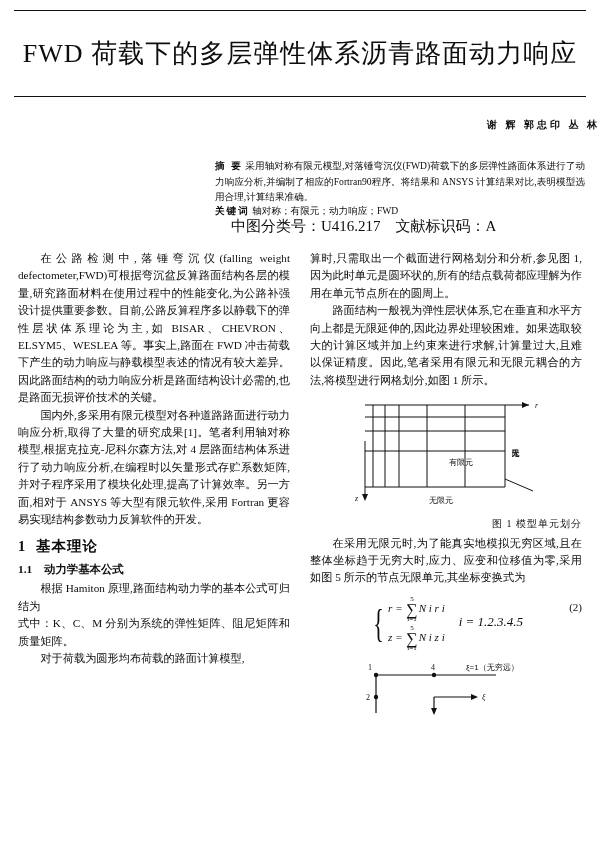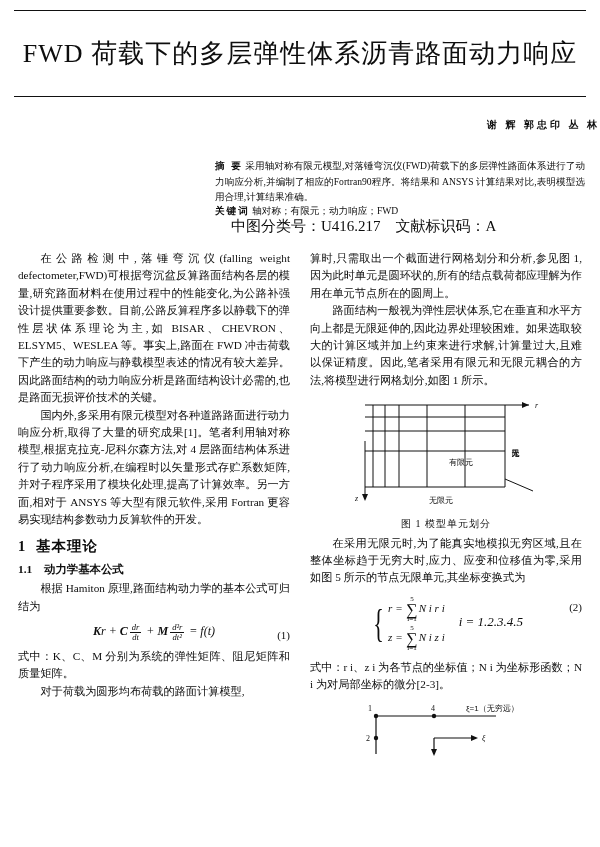--- a/index.html
+++ b/index.html
@@ -77,21 +77,21 @@
     text-align:center;
     font-family:"Liberation Serif",serif;
   }
   .eq-body{font-style:italic;font-size:12px;}
   .eq-num{position:absolute;right:0;top:4px;font-style:normal;font-size:11px;}
   .frac{display:inline-block;vertical-align:middle;text-align:center;font-size:8.5px;line-height:1.05;margin:0 2px;}
   .frac .nu{display:block;border-bottom:1px solid #111;padding:0 2px;}
   .frac .de{display:block;padding:0 2px;}
   .bold-i{font-weight:bold;font-style:italic;}
   .fig-wrap{margin:6px 0 2px 0;text-align:center;}
-  .fig-cap{font-size:10px;text-align:center;margin-top:2px;letter-spacing:1px;}
+  .fig-cap{font-size:10px;text-align:right;margin-top:2px;letter-spacing:1px;}
   .fig1-svg{display:block;margin:0 auto;}
   .sys{
     display:inline-block;position:relative;vertical-align:middle;
     font-size:11px;
   }
   .brace{
     display:inline-block;font-size:40px;line-height:34px;vertical-align:middle;
     font-weight:300;transform:scaleX(0.55);
   }
   .sys-rows{display:inline-block;vertical-align:middle;text-align:left;}
@@ -140,32 +140,20 @@
     <div class="h1">
       <span class="num">1</span><span>基本理论</span>
     </div>
 
     <div class="h2">
       <span class="num">1.1</span><span>动力学基本公式</span>
     </div>
 
     <p class="p-ind">根据 Hamiton 原理,路面结构动力学的基本公式可归结为</p>
 
-    <div class="eq-row">
-      <span class="eq-body">
-        <span class="bold-i">K</span><span>r</span>
-        <span>+</span>
-        <span class="bold-i">C</span><span class="frac"><span class="nu">dr</span><span class="de">dt</span></span>
-        <span>+</span>
-        <span class="bold-i">M</span><span class="frac"><span class="nu">d²r</span><span class="de">dt²</span></span>
-        <span>=</span>
-        <span>f(t)</span>
-      </span>
-      <span class="eq-num">(1)</span>
-    </div>
 
     <p>式中：K、C、M 分别为系统的弹性矩阵、阻尼矩阵和质量矩阵。</p>
 
 
     <p class="p-ind">对于荷载为圆形均布荷载的路面计算模型,</p>
   </div>
 
   <div class="col col-right">
 
     <p>算时,只需取出一个截面进行网格划分和分析,参见图 1,因为此时单元是圆环状的,所有的结点载荷都应理解为作用在单元节点所在的圆周上。</p>
@@ -228,21 +216,20 @@
               <span class="top">5</span>
               <span class="big">∑</span>
               <span class="bot">i=1</span>
             </span><span>N i z i</span>
           </span>
         </span><span class="eq2-tail">i = 1.2.3.4.5</span>
       </span>
       <span class="eq-num">(2)</span>
     </div>
 
-    <p>式中：r i、z i 为各节点的坐标值；N i 为坐标形函数；N i 为对局部坐标的微分[2-3]。</p>
 
     <div class="fig-wrap">
       <svg width="200" height="58" viewBox="0 0 200 58">
         <g stroke="#111" stroke-width="1.2" fill="none">
           <line x1="30" y1="16" x2="150" y2="16"></line>
           <line x1="30" y1="16" x2="30" y2="54"></line>
           <line x1="88" y1="38" x2="130" y2="38"></line>
           <line x1="88" y1="38" x2="88" y2="54"></line>
         </g>
         <circle cx="30" cy="16" r="2.2" fill="#111"></circle>

